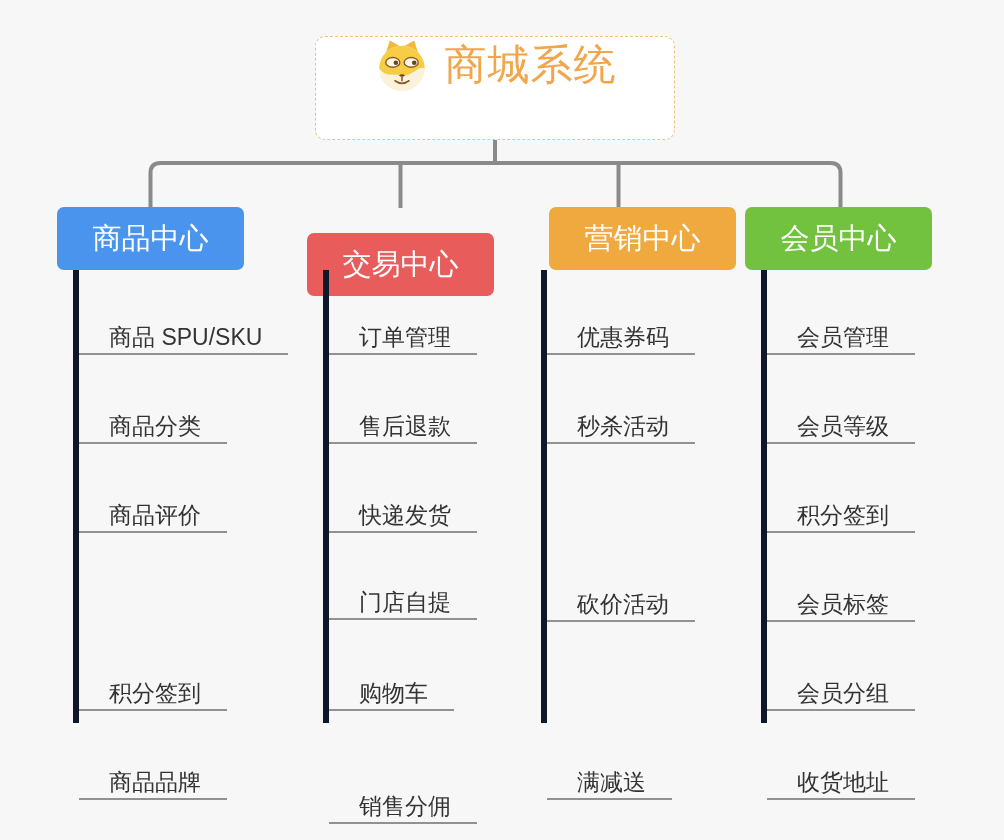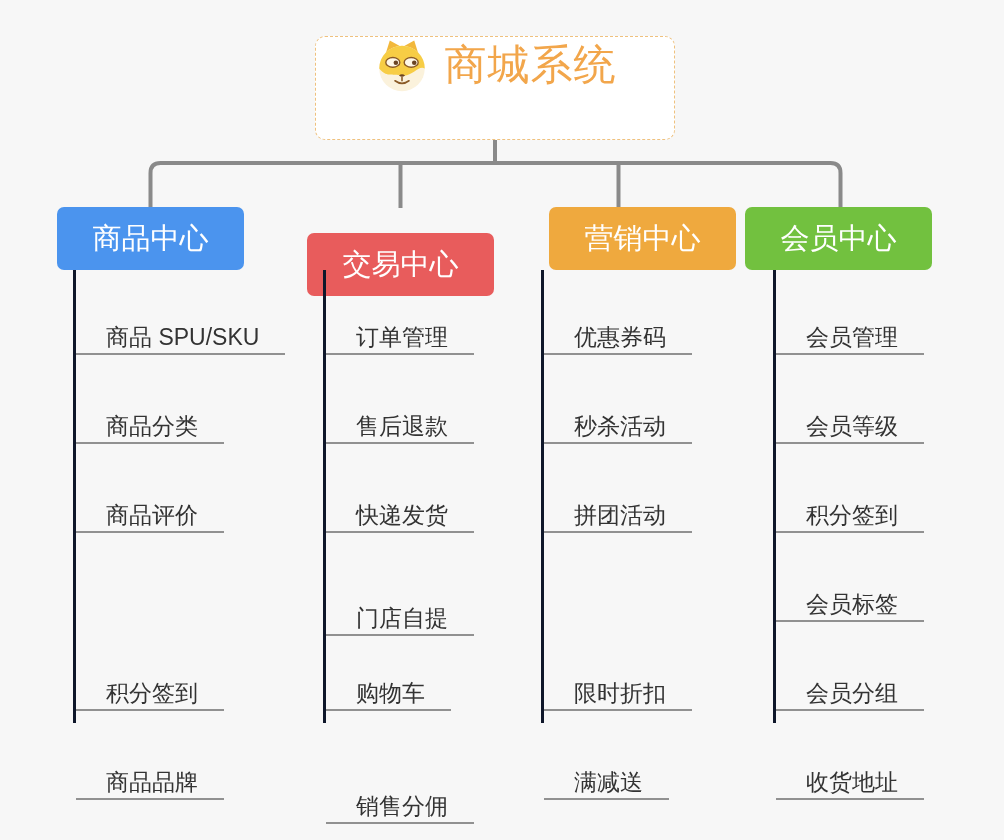--- a/index.html
+++ b/index.html
@@ -24,21 +24,21 @@
   .doge{width:56px;height:56px;flex:0 0 auto;}
 
   .branch-header{
     position:absolute;top:207px;width:187px;height:63px;
     border-radius:7px;display:flex;align-items:center;justify-content:center;
     color:#ffffff;font-size:29px;cursor:pointer;
   }
 
   .branch-column{
     position:absolute;top:270px;height:453px;width:220px;
-    border-left:3px solid #0f172a;
+    border-left:6px solid #0f172a;
   }
   .leaf{
     position:absolute;left:0;
     height:34px;line-height:32px;box-sizing:border-box;
     padding:0 26px 0 30px;
     border-bottom:2px solid #919191;
     font-size:23px;color:#333333;white-space:nowrap;
     cursor:pointer;
   }
 </style>
@@ -79,34 +79,33 @@
         <div class="leaf" style="top: 229px;">商品评价</div>
         <div class="leaf" style="top: 140px;">商品分类</div>
         <div class="leaf" style="top: 407px;">积分签到</div>
         <div class="leaf" style="top: 496px;">商品品牌</div>
       </div>
       <div class="branch-header" style="left: 307px; background: rgb(232, 92, 92); margin-top: 26px;">交易中心</div>
       <div class="branch-column" style="left: 323px;">
         <div class="leaf" style="top: 51px;">订单管理</div>
         <div class="leaf" style="top: 140px;">售后退款</div>
         <div class="leaf" style="top: 229px;">快递发货</div>
-        <div class="leaf" style="top: 332px; text-align: right;">门店自提</div>
+        <div class="leaf" style="top: 316px; text-align: right;">门店自提</div>
         <div class="leaf" style="top: 407px;">购物车</div>
         <div class="leaf" style="top: 496px; margin-top: 24px;">销售分佣</div>
       </div>
       <div class="branch-header" style="left: 525px; background: rgb(239, 169, 62); margin-left: 24px;">营销中心</div>
       <div class="branch-column" style="left: 541px;">
         <div class="leaf" style="top: 51px;">优惠券码</div>
         <div class="leaf" style="top: 140px;">秒杀活动</div>
-        <div class="leaf" style="top: 229px;">拼团活动</div>
-        <div class="leaf" style="top: 407px;">限时折扣</div>
+        <div class="leaf" style="top: 318px;">砍价活动</div>
         <div class="leaf" style="top: 496px;">满减送</div>
       </div>
       <div class="branch-header" style="left: 745px; background: rgb(114, 193, 63);">会员中心</div>
-      <div class="branch-column" style="left: 761px; margin-left: 12px;">
+      <div class="branch-column" style="left: 761px;">
         <div class="leaf" style="top: 51px;">会员管理</div>
         <div class="leaf" style="top: 140px;">会员等级</div>
         <div class="leaf" style="top: 229px;">积分签到</div>
         <div class="leaf" style="top: 318px;">会员标签</div>
         <div class="leaf" style="top: 496px;">收货地址</div>
         <div class="leaf" style="top: 407px;">会员分组</div>
       </div>
     </div>
 
 </div>

